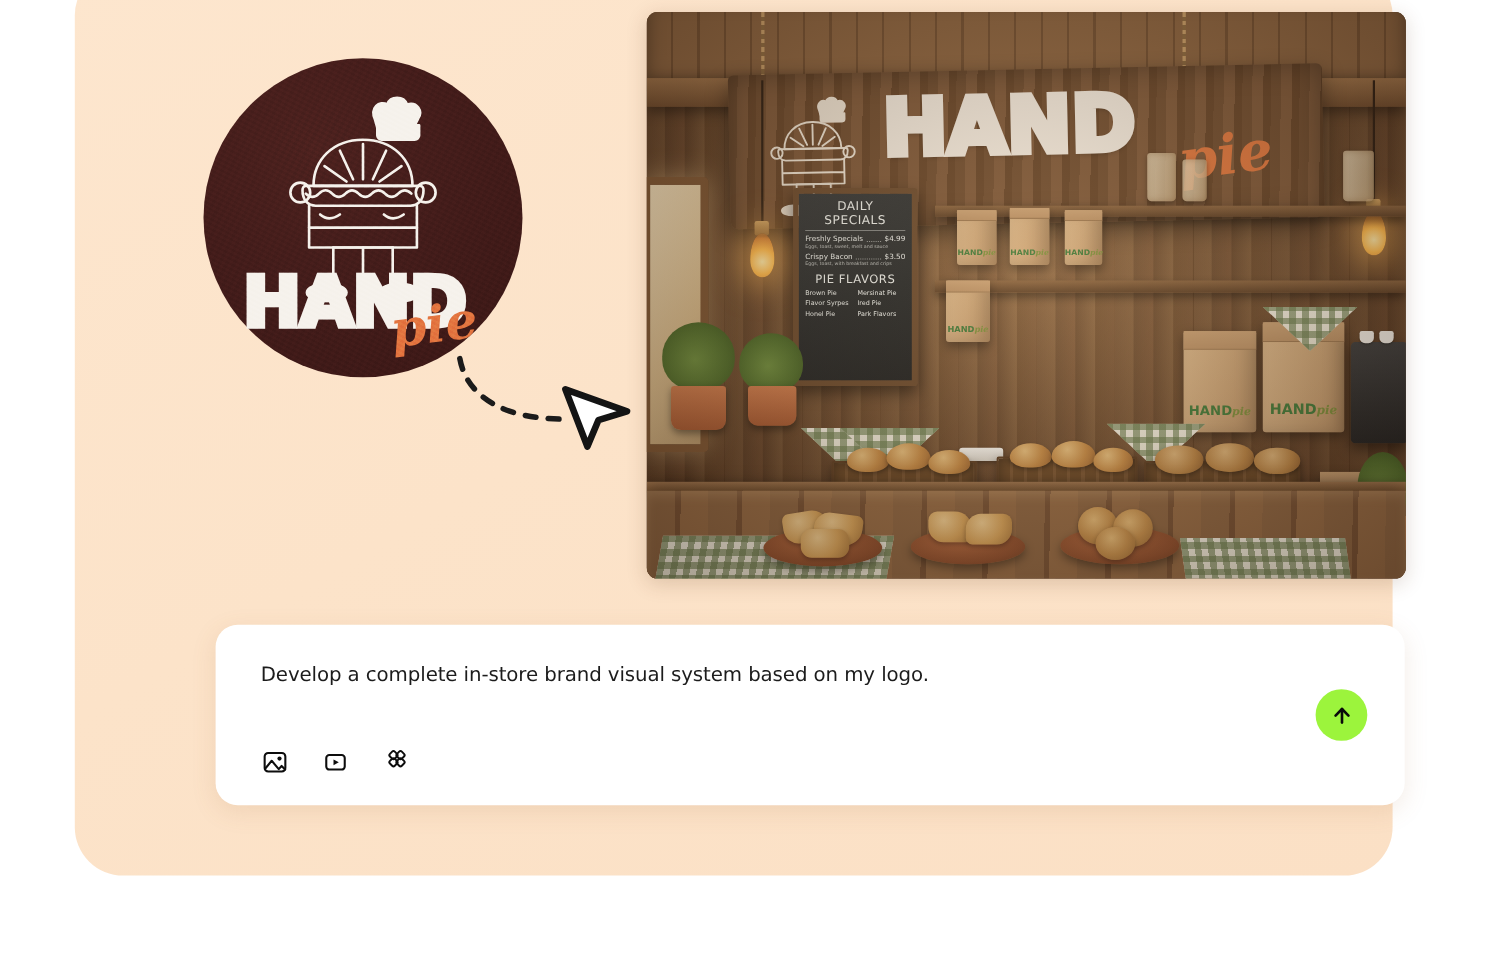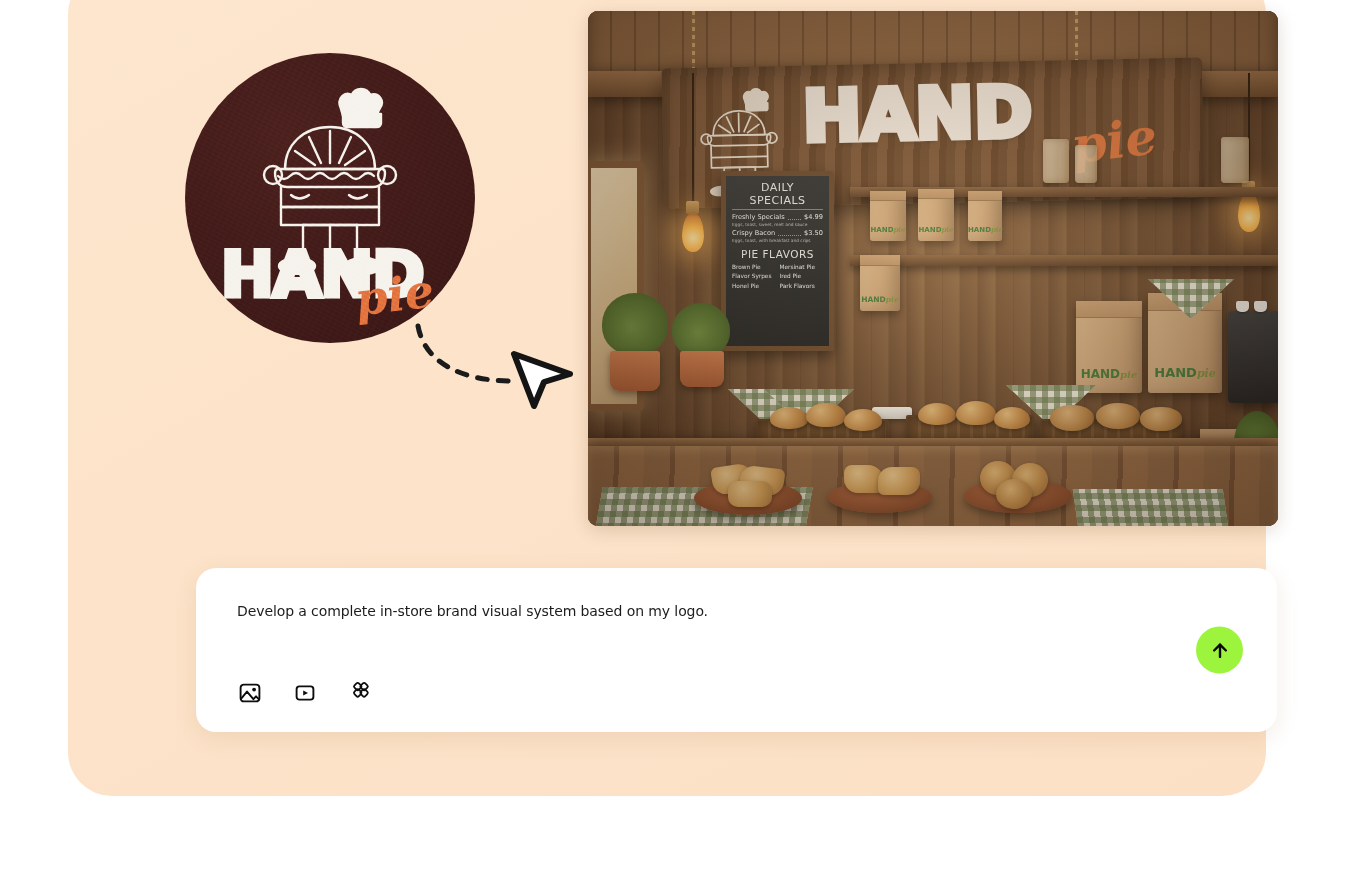--- a/index.html
+++ b/index.html
@@ -226,21 +226,21 @@
 
   
   #prompt-card{
     position:absolute; left:128px; top:598px;
     width:1081px; height:164px;
     background:#ffffff; border-radius:20px;
     box-shadow:0 6px 22px rgba(160,110,60,.13);
   }
   #prompt-text{
     position:absolute;left:41px;top:35px;
-    font-size:14px;color:#1c1c1c;
+    font-size:18px;color:#1c1c1c;
     font-family:"DejaVu Sans",sans-serif;letter-spacing:-.1px;
   }
   #prompt-tools{position:absolute;left:39px;top:110px;display:flex;gap:25px;align-items:center;}
   .tool-btn{width:30px;height:30px;display:flex;align-items:center;justify-content:center;cursor:pointer;}
   #send-button{
     position:absolute;right:34px;top:50%;transform:translateY(-50%);
     width:47px;height:47px;border-radius:50%;border:none;
     background:#9cf43c;display:flex;align-items:center;justify-content:center;cursor:pointer;
   }
 </style>

